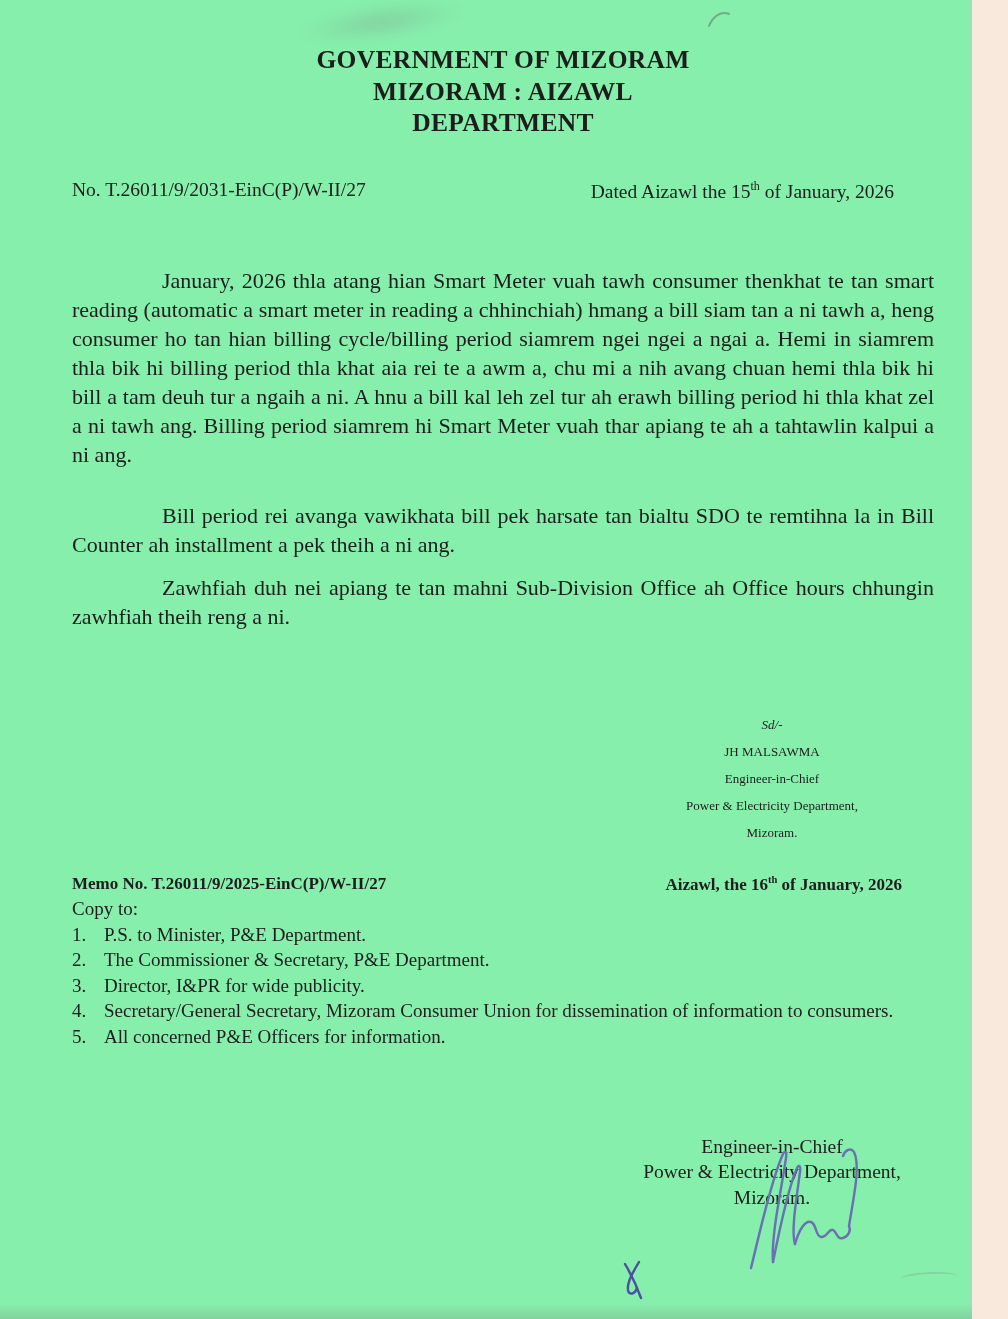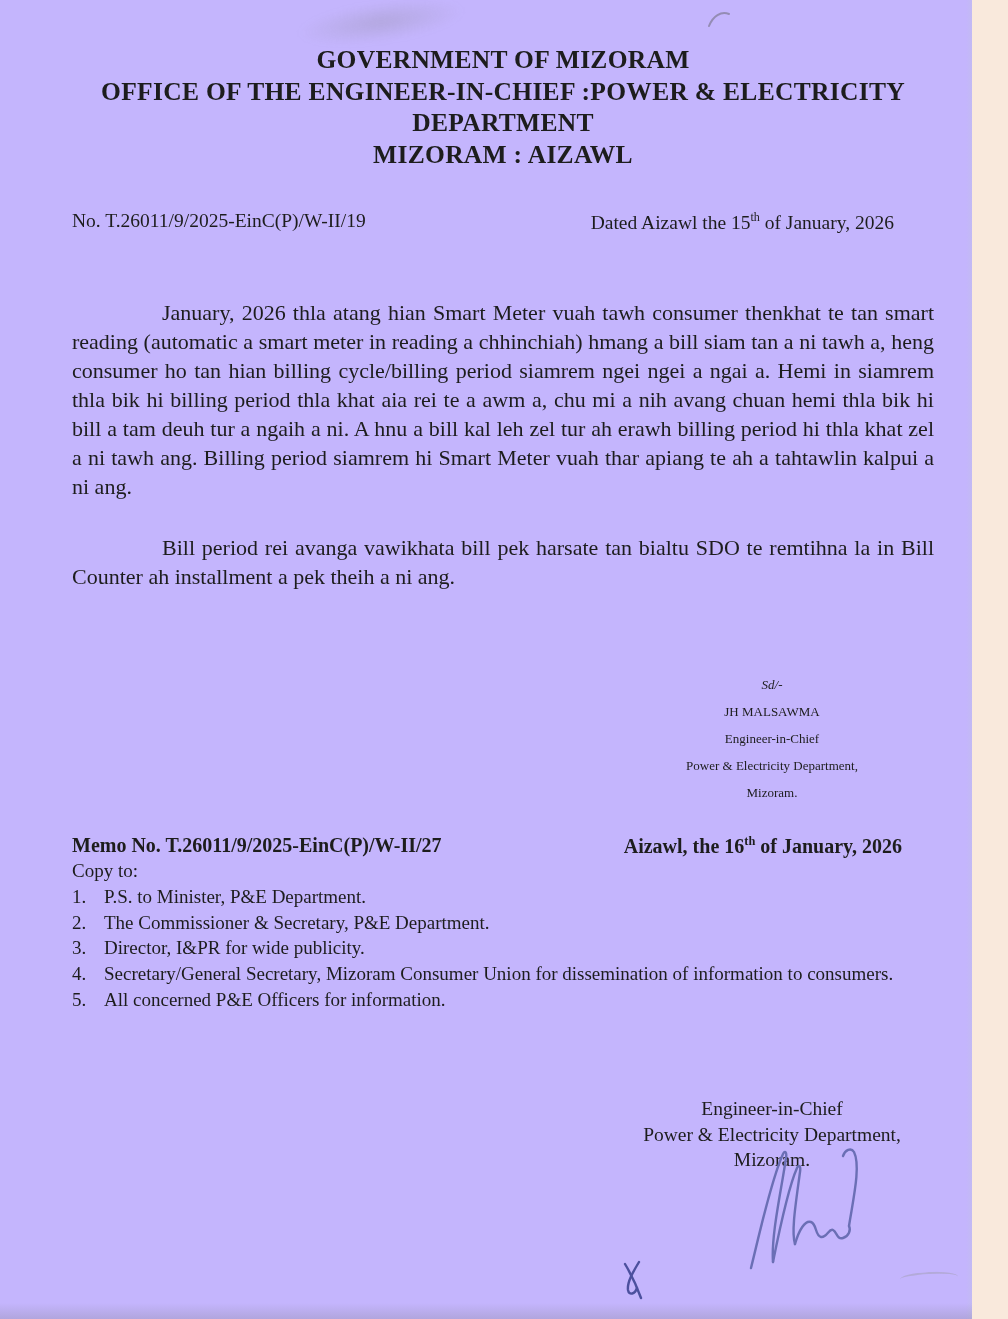--- a/index.html
+++ b/index.html
@@ -1,20 +1,20 @@
 <!DOCTYPE html>
 <html><head>
 <meta charset="utf-8">
 <style>
   html,body{margin:0;padding:0;background:#e8e8e8;}
   .page{
     position:relative;
     width:1008px;height:1319px;
     margin:0 auto;
-    background:#c4b5fd;
+    background:#86efac;
     overflow:hidden;
     font-family:"Liberation Serif","DejaVu Serif",serif;
     color:#1d1d1d;
   }
   .scan-strip{
     position:absolute;top:0;right:0;width:36px;height:100%;
     background:#f9e9dc;
   }
   .scan-strip-edge{
     position:absolute;top:0;right:36px;width:6px;height:100%;
@@ -73,21 +73,21 @@
     font-size:13px;
     line-height:27px;
   }
   .sig-sd{font-style:italic;}
   .memo-row{
     display:flex;
     justify-content:space-between;
     margin-top:28px;
     padding-right:32px;
     font-weight:bold;
-    font-size:20px;
+    font-size:17px;
   }
   .copy-to{
     margin-top:3px;
     font-size:19px;
   }
   .copy-list{margin-top:2px;}
   .copy-item{
     display:flex;
     font-size:19px;
     line-height:25.6px;
@@ -132,36 +132,36 @@
   <div class="smudge"></div>
 
   <svg class="hook-mark" width="40" height="26" viewBox="0 0 40 26">
     <path d="M6,20 C10,10 18,5 26,8" fill="none" stroke="rgba(90,90,90,0.45)" stroke-width="2" stroke-linecap="round"></path>
   </svg>
 
   <div class="content">
 
     <div class="letterhead">
       <div>GOVERNMENT OF MIZORAM</div>
-      <div>OFFICE OF THE ENGINEER-IN-CHIEF :POWER &amp; ELECTRICITY</div>
+      <div>MIZORAM : AIZAWL</div>
       <div>DEPARTMENT</div>
-      <div>MIZORAM : AIZAWL</div>
     </div>
 
     <div class="ref-row">
-      <span>No. T.26011/9/2025-EinC(P)/W-II/19</span>
+      <span>No. T.26011/9/2031-EinC(P)/W-II/27</span>
       <span>
         <span>Dated Aizawl the 15</span><sup>th</sup><span> of January, 2026</span>
       </span>
     </div>
 
 
     <div class="body-text">
       <p class="p1">January, 2026 thla atang hian Smart Meter vuah tawh consumer thenkhat te tan smart reading (automatic a smart meter in reading a chhinchiah) hmang a bill siam tan a ni tawh a, heng consumer ho tan hian billing cycle/billing period siamrem ngei ngei a ngai a. Hemi in siamrem thla bik hi billing period thla khat aia rei te a awm a, chu mi a nih avang chuan hemi thla bik hi bill a tam deuh tur a ngaih a ni. A hnu a bill kal leh zel tur ah erawh billing period hi thla khat zel a ni tawh ang. Billing period siamrem hi Smart Meter vuah thar apiang te ah a tahtawlin kalpui a ni ang.</p>
       <p class="p2">Bill period rei avanga vawikhata bill pek harsate tan bialtu SDO te remtihna la in Bill Counter ah installment a pek theih a ni ang.</p>
+      <p class="p3">Zawhfiah duh nei apiang te tan mahni Sub-Division Office ah Office hours chhungin zawhfiah theih reng a ni.</p>
     </div>
 
     <div class="sig-block">
       <div class="sig-sd">Sd/-</div>
       <div>JH MALSAWMA</div>
       <div>Engineer-in-Chief</div>
       <div>Power &amp; Electricity Department,</div>
       <div>Mizoram.</div>
     </div>
 

